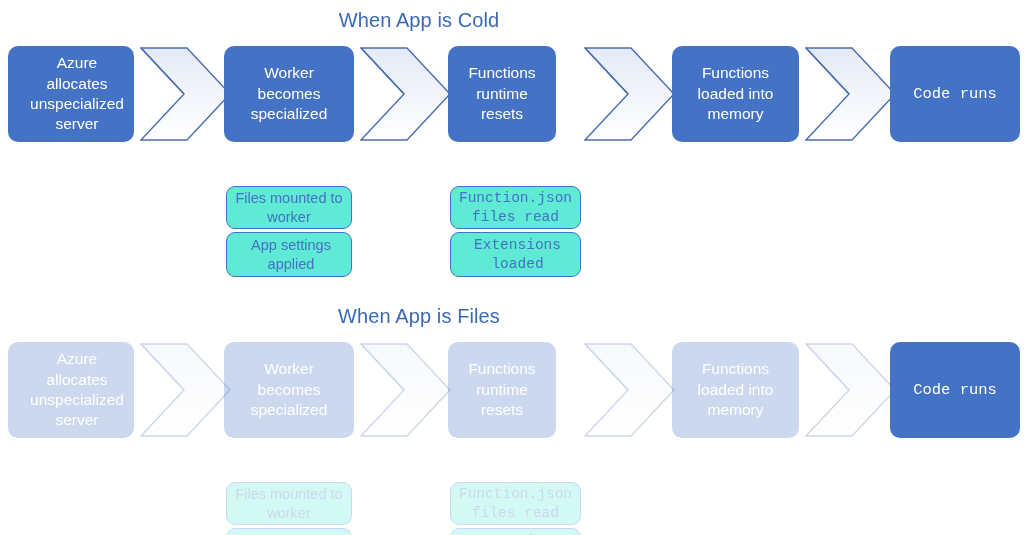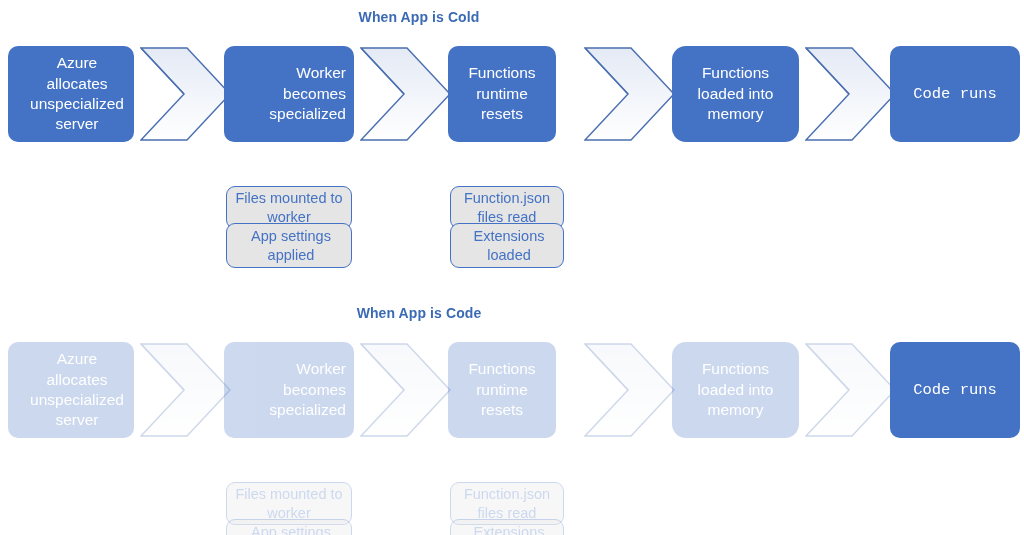--- a/index.html
+++ b/index.html
@@ -21,22 +21,22 @@
     width: 1024px;
   }
   .section-cold { top: 0; height: 296px; }
   .section-warm { top: 296px; height: 239px; }
 
   .section-title {
     position: absolute;
     left: 0;
     width: 838px;
     text-align: center;
-    font-size: 14px;
-    font-weight: bold;
+    font-size: 20px;
+    font-weight: normal;
     color: #3b6ab5;
     letter-spacing: 0.1px;
   }
   .section-cold .section-title { top: 9px; }
   .section-warm .section-title { top: 9px; }
 
   
   .row {
     position: absolute;
     left: 0;
@@ -58,59 +58,59 @@
     align-items: center;
     justify-content: center;
     text-align: center;
     font-size: 15.5px;
     line-height: 1.32;
     padding: 0 8px;
     box-sizing: border-box;
   }
 
   .step-box.b0 { left: 8px;   width: 126px; padding-left: 20px; }
-  .step-box.b1 { left: 224px; width: 130px; text-align: right; }
+  .step-box.b1 { left: 224px; width: 130px; }
   .step-box.b2 { left: 448px; width: 108px; }
-  .step-box.b3 { left: 672px; width: 127px; border-radius: 14px; }
+  .step-box.b3 { left: 672px; width: 127px; }
   .step-box.b4 { left: 890px; width: 130px; font-family: Liberation Mono, monospace; }
 
   
   .chevron {
     position: absolute;
     top: 0;
     width: 92px;
     height: 96px;
   }
   .chevron.c0 { left: 140px; }
   .chevron.c1 { left: 360px; }
   .chevron.c2 { left: 584px; }
   .chevron.c3 { left: 805px; }
 
   .chevron svg { display: block; width: 100%; height: 100%; }
 
   
   .sub-box {
     position: absolute;
     border: 1.3px solid #4472c4;
-    background: #e5e5e5;
+    background: #5eead4;
     border-radius: 9px;
     color: #4472c4;
     display: flex;
     align-items: center;
     justify-content: center;
     text-align: center;
     font-size: 14.5px;
     line-height: 1.3;
     box-sizing: border-box;
     padding: 0 4px;
   }
   .sub-box.group1 { left: 226px; width: 126px; }
-  .sub-box.group2 { left: 450px; width: 114px; }
+  .sub-box.group2 { left: 450px; width: 131px; font-family: Liberation Mono, monospace; }
   .sub-box.s0 { top: 140px; height: 43px; }
-  .sub-box.s1 { top: 177px; height: 45px; padding-left: 8px; }
+  .sub-box.s1 { top: 186px; height: 45px; padding-left: 8px; }
 
   
   .faded { opacity: 0.27; }
 </style>
 </head>
 <body>
 
 <div class="section section-cold">
 
   <div class="section-title">When App is Cold</div>
@@ -183,21 +183,21 @@
     </div>
     <div class="sub-box group2 s1">
       <span>Extensions loaded</span>
     </div>
 
   </div>
 </div>
 
 <div class="section section-warm">
 
-  <div class="section-title">When App is Code</div>
+  <div class="section-title">When App is Files</div>
 
   <div class="row">
 
     <div class="step-box b0 faded">
       <span>Azure allocates unspecialized server</span>
     </div>
 
     <div class="chevron c0 faded">
       <svg viewBox="0 0 92 96" preserveAspectRatio="none">
         <path d="M1 2 L44 48 L1 94 L47 94 L90 48 L47 2 Z" fill="url(#cg1)" stroke="#4a6fb0" stroke-width="1.4"></path>

